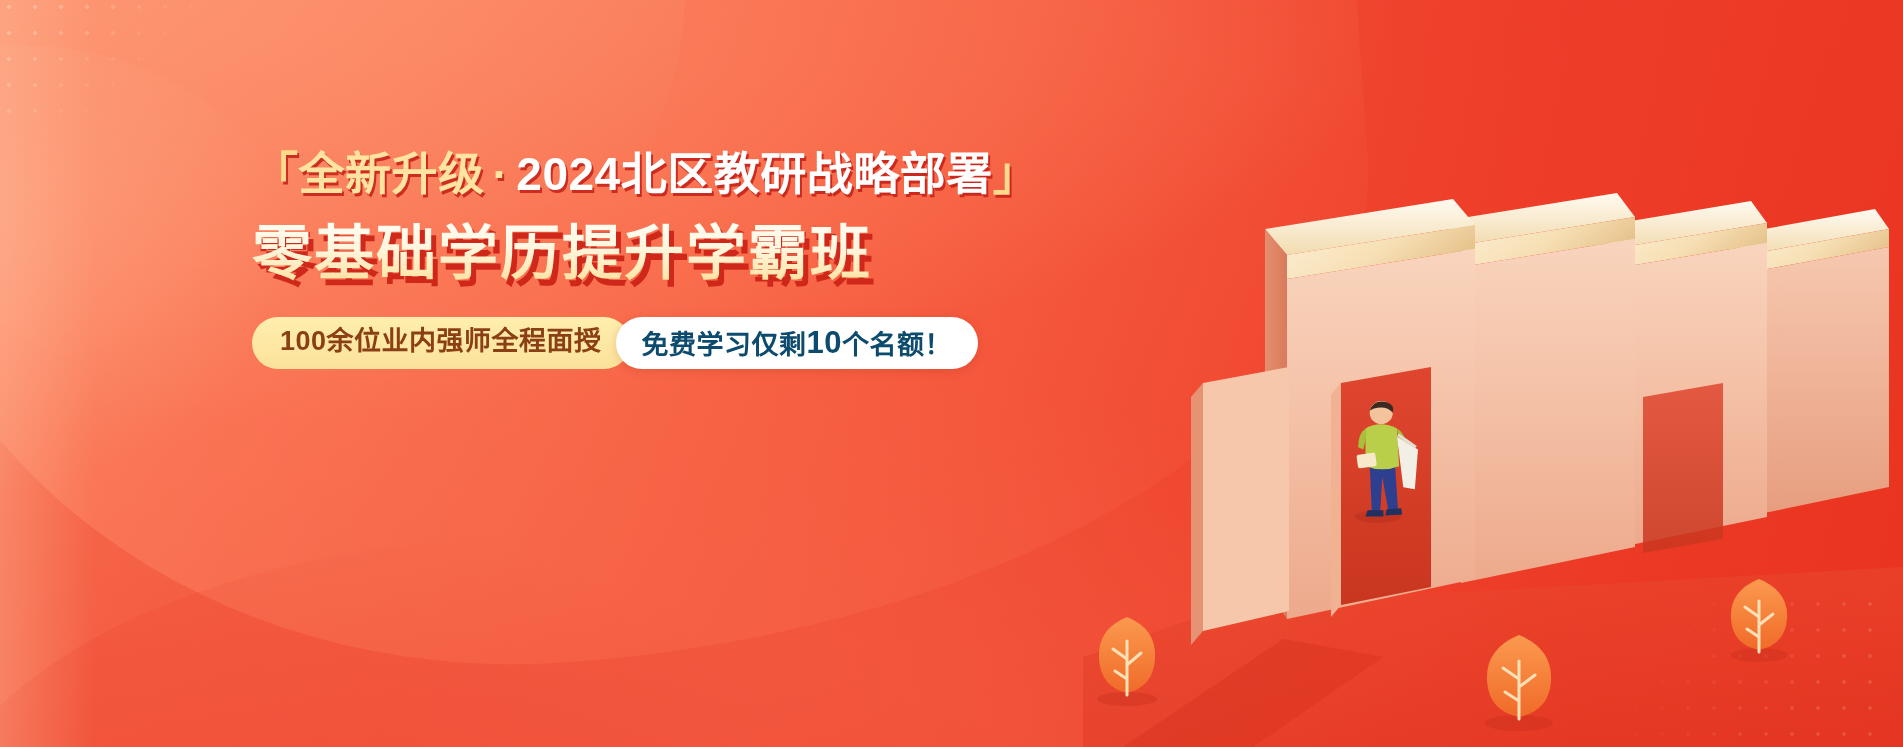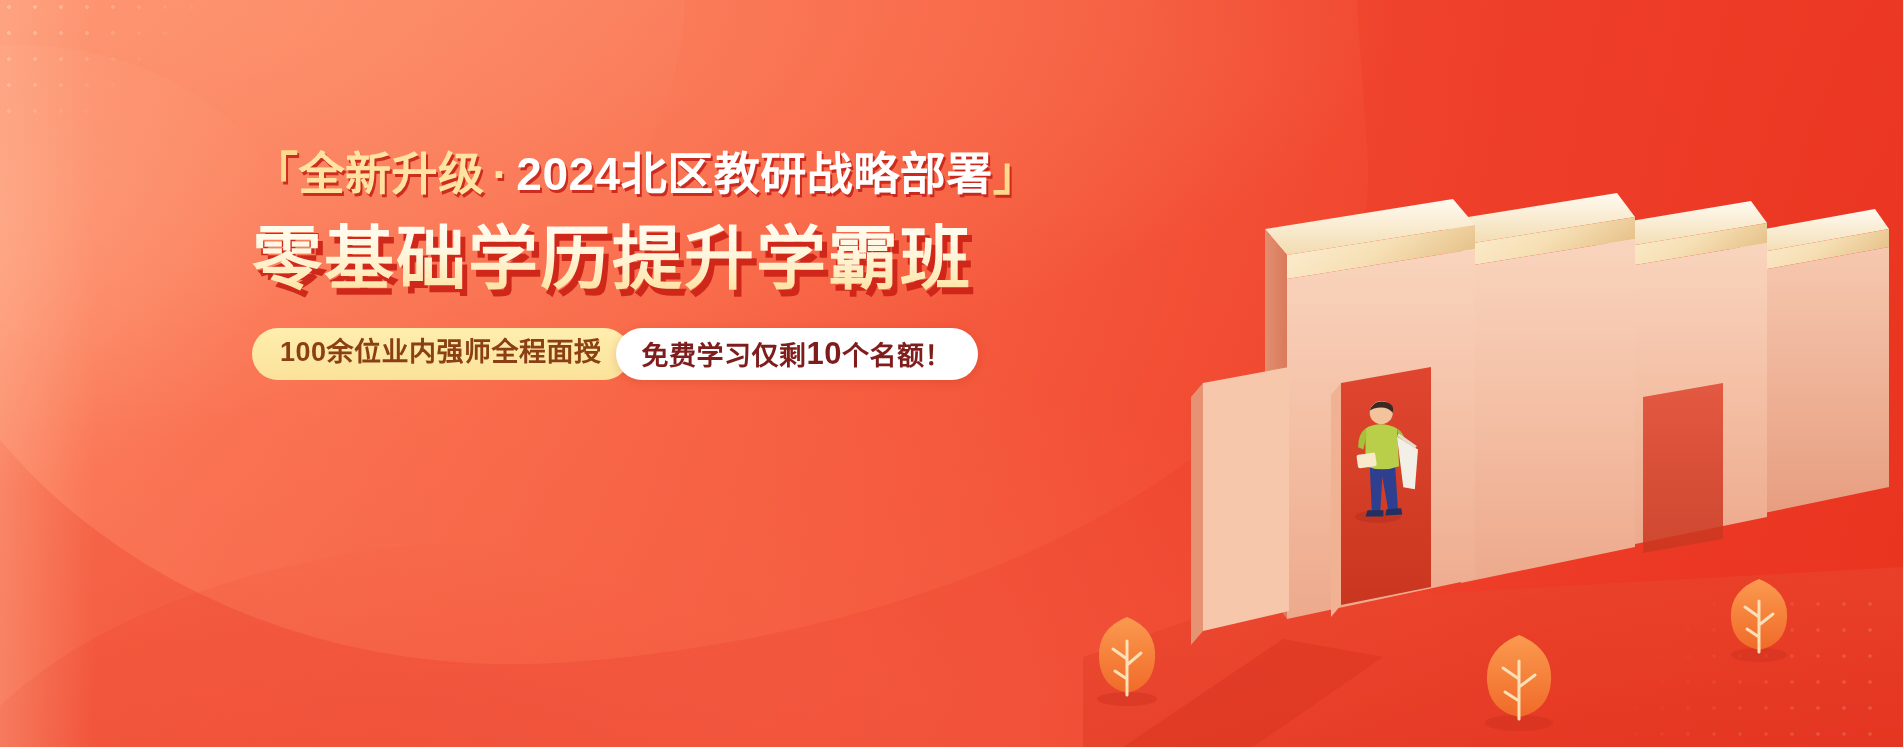--- a/index.html
+++ b/index.html
@@ -84,41 +84,41 @@
     line-height:1.25; white-space:nowrap;
     color:#ffffff;
     text-shadow:2px 3px 0 rgba(196,31,22,.85);
   }
   .subtitle .gold { color:#ffe3a0; }
   .subtitle .brk  { color:#ffd98c; font-weight:700; }
   .subtitle .dot  { margin:0 8px; }
 
   .headline {
     margin-top:16px;
-    font-size:70px; font-weight:900;
+    font-size:60px; font-weight:900;
     letter-spacing:2px; line-height:1.12; white-space:nowrap;
     background:linear-gradient(180deg,#fffdf4 0%, #fff6dd 42%, #ffe9b4 78%, #f9d98f 100%);
     -webkit-background-clip:text; background-clip:text;
     color:transparent; -webkit-text-fill-color:transparent;
     filter:drop-shadow(5px 7px 0 rgba(203,34,22,.92));
   }
 
   
   .pills { margin-top:30px; display:flex; align-items:center; gap:0; }
   .pill {
     height:52px; display:flex; align-items:center;
     border-radius:26px; white-space:nowrap;
     font-size:27px; font-weight:700; letter-spacing:.5px;
   }
   .pill-yellow {
     background:linear-gradient(180deg,#ffeeae,#fbe29a);
     color:#8a3f14; padding:0 28px 8px 28px;
   }
   .pill-white {
-    background:#ffffff; color:#7f1d1d;
+    background:#ffffff; color:#0c4a6e;
     padding:0 26px; margin-left:-14px;
     box-shadow:0 2px 10px rgba(150,26,14,.18);
   }
   .pill-white .num { font-size:31px; font-weight:900; }
 
   
   .illu { position:absolute; right:0; bottom:0; width:820px; height:560px; z-index:4; }
   .illu svg { width:100%; height:100%; display:block; }
 </style>
 </head>

